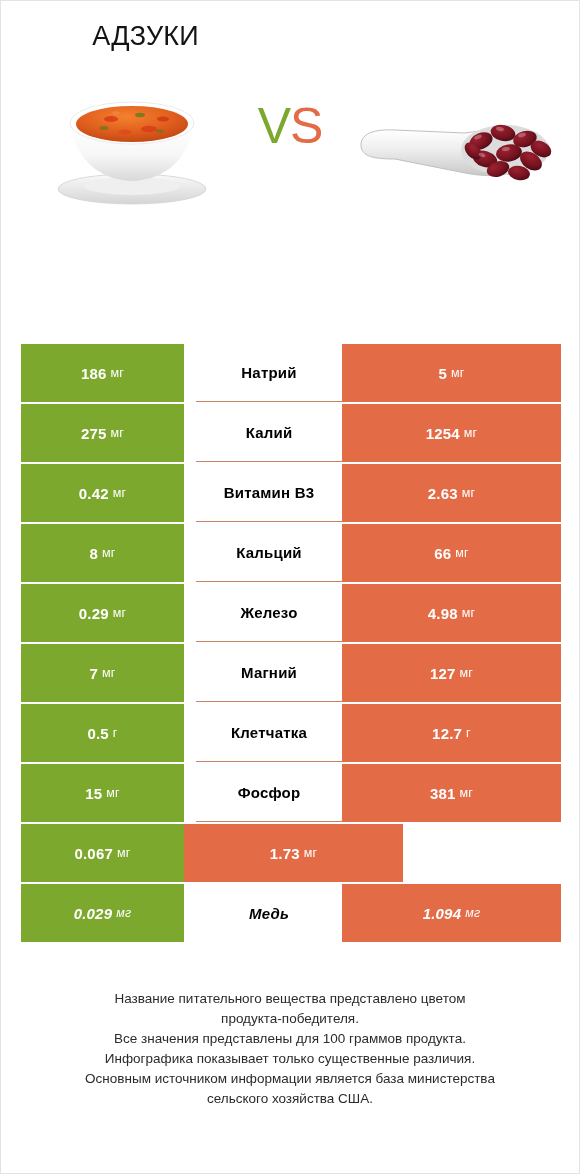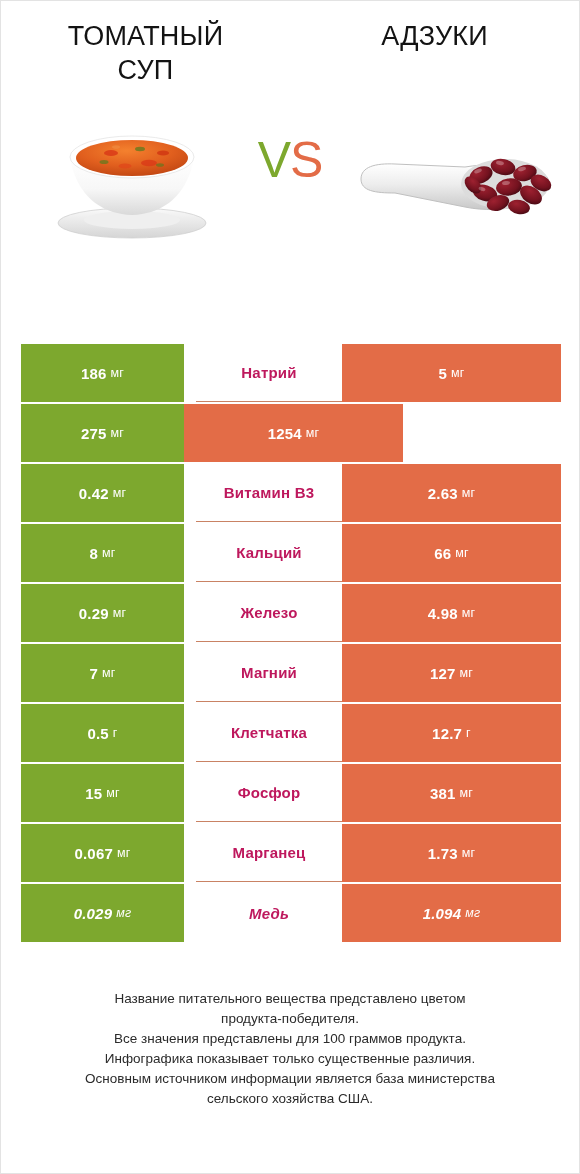--- a/index.html
+++ b/index.html
@@ -114,21 +114,21 @@
     background: #E36C47;
     color: #ffffff;
     font-weight: 700;
   }
   .cell-mid {
     flex: 1;
     background: #ffffff;
     font-weight: 700;
     font-size: 15px;
   }
-  .cell-mid.win-right { color: #be185d; margin-left: 12px; }
+  .cell-mid.win-right { color: #000000; margin-left: 12px; }
   .row:not(:last-child) .cell-mid {
     border-bottom: 1px solid #C98264;
   }
   .unit {
     font-weight: 400;
     font-size: 12.5px;
     margin-left: 4px;
     letter-spacing: 0.2px;
   }
 
@@ -146,24 +146,20 @@
     box-sizing: border-box;
   }
   .footer p { margin: 0; }
 </style>
 </head>
 <body>
 
 <div class="page">
 
   <div class="titles">
-    <div class="title-col">
-      <span class="ln">Томатный</span>
-      <span class="ln">суп</span>
-    </div>
     <div class="title-col">
       <span class="ln">Адзуки</span>
     </div>
   </div>
 
   <div class="hero">
 
     <svg class="hero-left" viewBox="0 0 175 140">
       <defs>
         <radialGradient id="soupG" cx="45%" cy="30%" r="75%">
@@ -250,20 +246,23 @@
         <div class="cell cell-right">
           <span>5</span>
           <span class="unit">мг</span>
         </div>
       </div>
       <div class="row">
         <div class="cell cell-left">
           <span>275</span>
           <span class="unit">мг</span>
         </div>
+        <div class="cell cell-mid win-right">
+          <span>Калий</span>
+        </div>
         <div class="cell cell-right">
           <span>1254</span>
           <span class="unit">мг</span>
         </div>
       </div>
       <div class="row">
         <div class="cell cell-left">
           <span>0.42</span>
           <span class="unit">мг</span>
         </div>
@@ -337,23 +336,20 @@
         </div>
         <div class="cell cell-right">
           <span>381</span>
           <span class="unit">мг</span>
         </div>
       </div>
       <div class="row">
         <div class="cell cell-left">
           <span>0.067</span>
           <span class="unit">мг</span>
-        </div>
-        <div class="cell cell-mid win-right">
-          <span>Марганец</span>
         </div>
         <div class="cell cell-right">
           <span>1.73</span>
           <span class="unit">мг</span>
         </div>
       </div>
       <div class="row">
         <div class="cell cell-left">
           <span>0.029</span>
           <span class="unit">мг</span>

